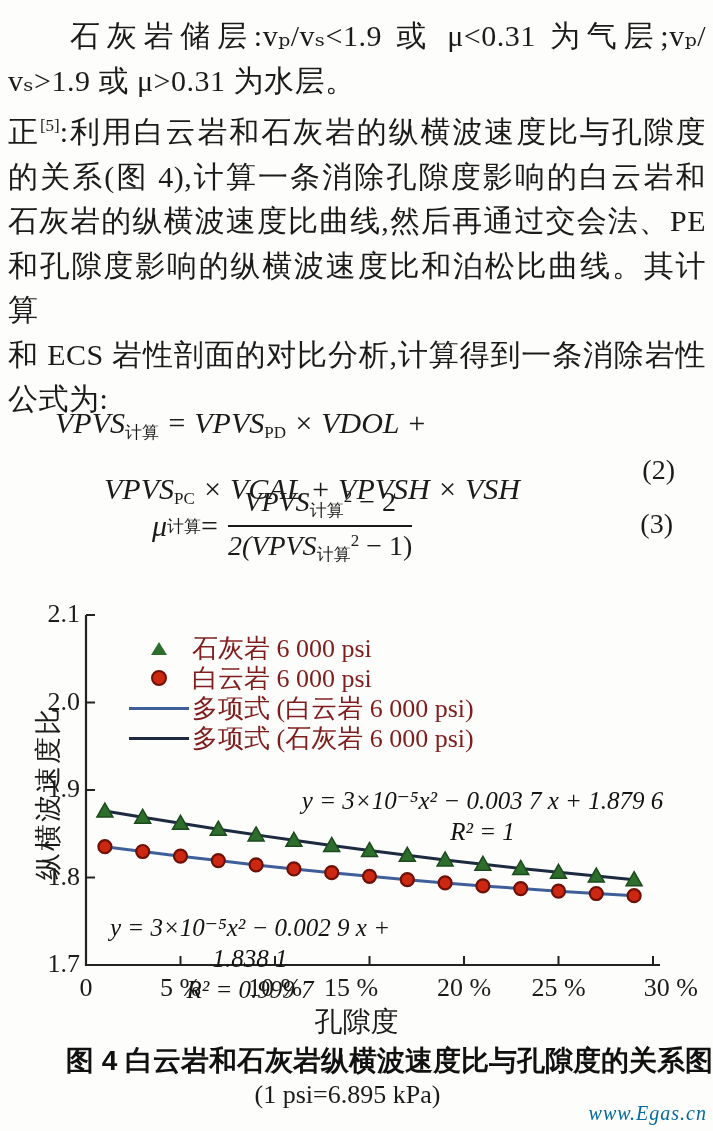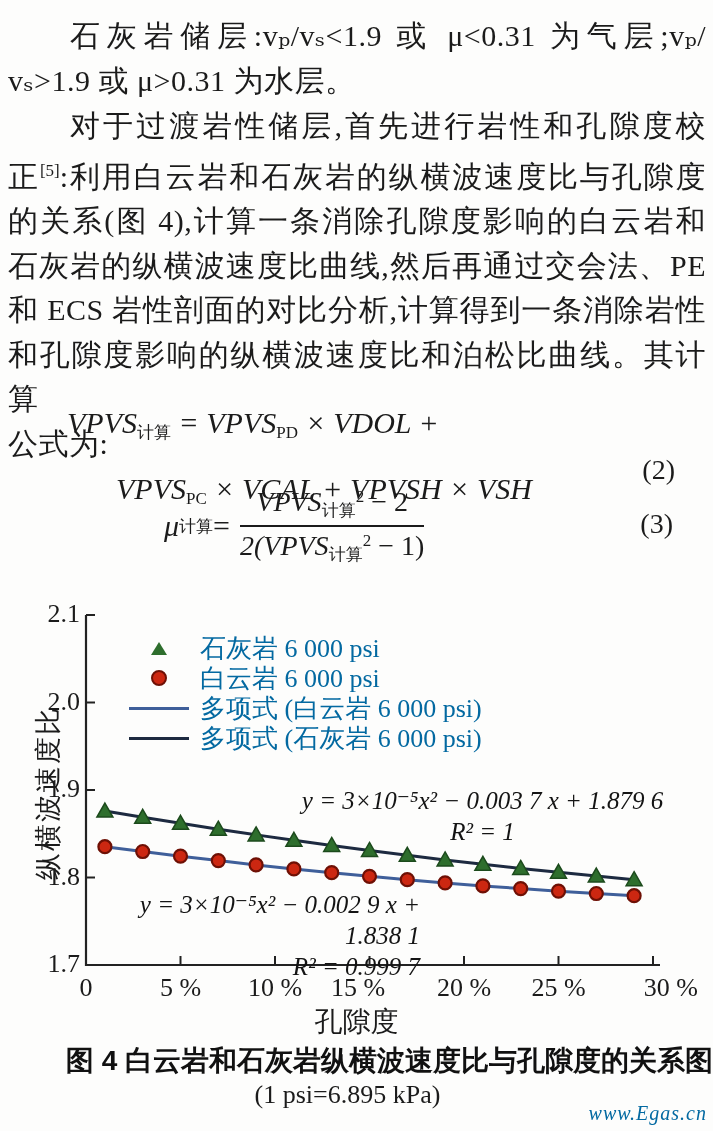--- a/index.html
+++ b/index.html
@@ -9,21 +9,21 @@
   
   .text-block{position:absolute;left:8px;right:7px;}
   #para1{top:14px;}
   #para2{top:104px;}
   .tline{font-size:30px;line-height:44.5px;letter-spacing:0.5px;}
   .fill{text-align:justify;text-align-last:justify;}
   .indent{text-indent:62px;}
   .ref-sup{font-size:17px;vertical-align:super;letter-spacing:0;}
 
   
-  .eq{position:absolute;left:0;right:0;font-size:30px;padding-left:12px;}
+  .eq{position:absolute;left:0;right:0;font-size:30px;}
   .it{font-style:italic;}
   sub.eqsub{font-size:17px;vertical-align:-5px;letter-spacing:0;}
   sup.eqsup{font-size:17px;vertical-align:9px;letter-spacing:0;}
   #eq2{top:402px;}
   #eq2 .l1{margin-left:55px;line-height:42px;}
   #eq2 .l2{margin-left:104px;line-height:42px;margin-top:14px;}
   #eq2 .eq-num{position:absolute;right:38px;top:52px;font-style:normal;font-size:28px;}
   #eq3{top:486px;left:152px;display:flex;align-items:center;}
   #eq3 .frac{display:inline-block;text-align:center;margin-left:10px;font-size:28px;}
   #eq3 .num{display:block;border-bottom:2.5px solid #1b1b1b;padding:0 10px 3px;}
@@ -34,53 +34,52 @@
   #chart{position:absolute;top:595px;left:0;width:713px;height:445px;}
   #chart svg{position:absolute;left:0;top:0;}
   .y-tick-label{position:absolute;width:52px;text-align:right;font-size:26px;line-height:26px;color:#1b1b1b;}
   .x-tick-label{position:absolute;width:90px;text-align:center;font-size:26px;line-height:26px;color:#1b1b1b;}
   #ylabel{position:absolute;left:-137px;top:182px;width:366px;height:32px;text-align:center;
           transform:rotate(-90deg);font-size:27px;letter-spacing:2px;color:#1b1b1b;}
   #xlabel{position:absolute;left:0;width:713px;top:408px;text-align:center;font-size:28px;color:#1b1b1b;}
   #legend{position:absolute;left:126px;top:38px;}
   .legend-row{display:flex;align-items:center;height:30px;}
   .legend-marker-box{width:66px;display:flex;align-items:center;justify-content:center;}
-  .legend-label{font-size:26px;margin-left:8px;white-space:nowrap;color:#0369a1;}
+  .legend-label{font-size:26px;white-space:nowrap;color:#7f1d1d;}
   .mk-triangle{width:0;height:0;border-left:8px solid transparent;border-right:8px solid transparent;}
   .mk-circle{width:12px;height:12px;border-radius:50%;}
   .mk-line{width:60px;height:3px;}
   .anno{position:absolute;text-align:center;font-size:25px;font-style:italic;line-height:31px;color:#141414;}
   #anno-limestone{left:285px;top:190px;width:395px;}
-  #anno-dolomite{left:80px;top:294px;width:340px;text-align:right;}
+  #anno-dolomite{left:80px;top:317px;width:340px;}
 
   
   #caption-title{position:absolute;top:1042px;left:0;width:713px;text-align:right;
                  font-family:"Liberation Sans","DejaVu Sans",sans-serif;font-weight:bold;
                  font-size:28px;color:#111;}
   #caption-note{position:absolute;top:1080px;left:0;width:695px;text-align:center;font-size:26px;color:#1b1b1b;}
   #watermark{position:absolute;top:1102px;right:6px;font-size:20px;font-style:italic;
              color:#0369a1;letter-spacing:1px;}
 </style>
 </head>
 <body>
 
 <div class="page">
 
   <div class="text-block" id="para1">
     <div class="tline fill indent">石灰岩储层:vₚ/vₛ&lt;1.9 或 μ&lt;0.31 为气层;vₚ/</div>
     <div class="tline">vₛ&gt;1.9 或 μ&gt;0.31 为水层。</div>
   </div>
 
   <div class="text-block" id="para2">
-    <div class="tline fill indent">对于过渡岩性储层,首先进行岩性和孔隙度校</div>
     <div class="tline fill"><span>正</span><span class="ref-sup">[5]</span><span>:利用白云岩和石灰岩的纵横波速度比与孔隙度</span></div>
     <div class="tline fill">的关系(图 4),计算一条消除孔隙度影响的白云岩和</div>
     <div class="tline fill">石灰岩的纵横波速度比曲线,然后再通过交会法、PE</div>
+    <div class="tline fill">和孔隙度影响的纵横波速度比和泊松比曲线。其计算</div>
     <div class="tline fill">和 ECS 岩性剖面的对比分析,计算得到一条消除岩性</div>
-    <div class="tline fill">和孔隙度影响的纵横波速度比和泊松比曲线。其计算</div>
     <div class="tline">公式为:</div>
   </div>
 
   <div class="eq" id="eq2">
     <div class="l1"><span class="it">VPVS</span><sub class="eqsub">计算</sub><span class="it"> = VPVS</span><sub class="eqsub">PD</sub><span class="it"> × VDOL +</span></div>
     <div class="l2"><span class="it">VPVS</span><sub class="eqsub">PC</sub><span class="it"> × VCAL + VPVSH × VSH</span></div>
     <span class="eq-num">(2)</span>
   </div>
 
   <div class="eq" id="eq3">
@@ -177,21 +176,21 @@
       <div>R² = 0.999 7</div>
     </div>
   <div class="y-tick-label" style="left: 28px; top: 6px;">2.1</div>
       <div class="y-tick-label" style="left: 28px; top: 93.5px;">2.0</div>
       <div class="y-tick-label" style="left: 28px; top: 181px;">1.9</div>
       <div class="y-tick-label" style="left: 28px; top: 268.5px;">1.8</div>
       <div class="y-tick-label" style="left: 28px; top: 356px;">1.7</div>
       <div class="x-tick-label" style="left: 41px; top: 380px;">0</div>
       <div class="x-tick-label" style="left: 135.5px; top: 380px;">5 %</div>
       <div class="x-tick-label" style="left: 230px; top: 380px;">10 %</div>
-      <div class="x-tick-label" style="left: 313px; top: 380px;">15 %</div>
+      <div class="x-tick-label" style="left: 306px; top: 380px;">15 %</div>
       <div class="x-tick-label" style="left: 419px; top: 380px;">20 %</div>
       <div class="x-tick-label" style="left: 513.5px; top: 380px;">25 %</div>
       <div class="x-tick-label" style="left: 608px; top: 380px; text-align: right;">30 %</div>
     </div>
 
   <div id="caption-title">图 4  白云岩和石灰岩纵横波速度比与孔隙度的关系图</div>
   <div id="caption-note">(1 psi=6.895 kPa)</div>
   <div id="watermark">www.Egas.cn</div>
 
 </div>

